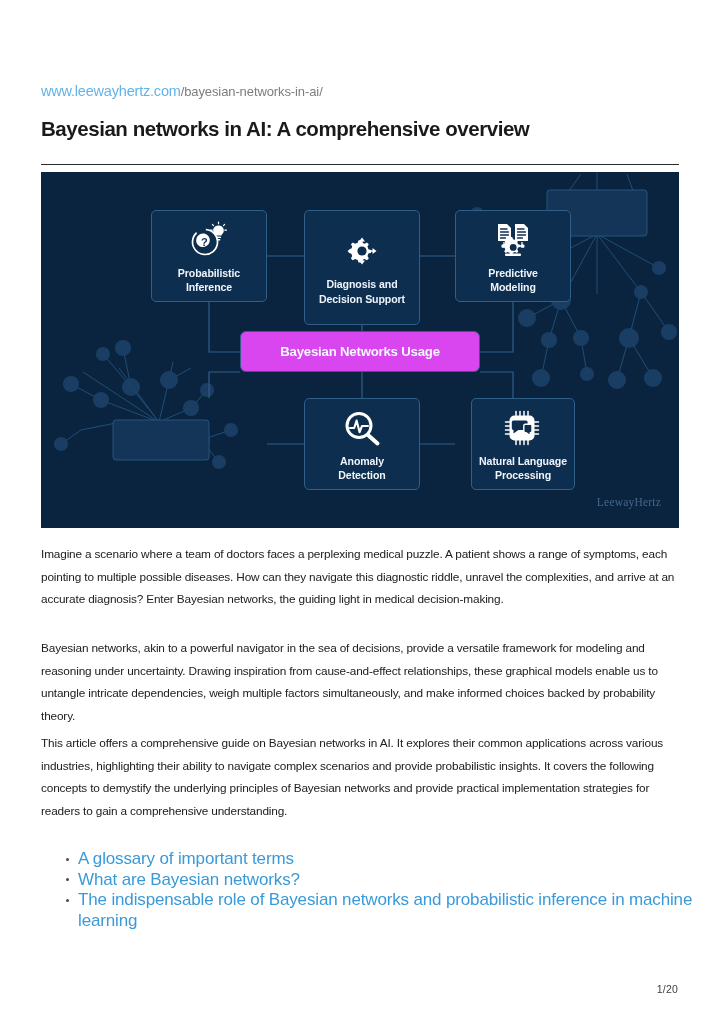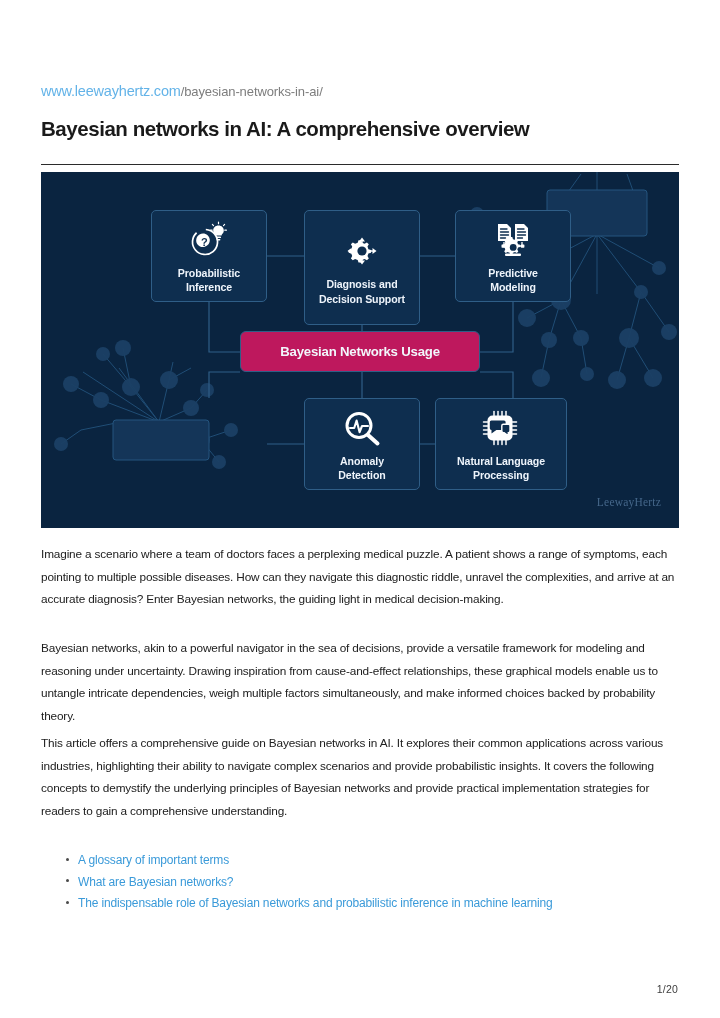--- a/index.html
+++ b/index.html
@@ -110,30 +110,30 @@
     text-align: center;
     letter-spacing: -0.1px;
     padding: 0 6px;
   }
 
   #card-probabilistic { left: 110px; top: 38px;  width: 116px; height: 92px; }
   #card-diagnosis     { left: 263px; top: 38px;  width: 116px; height: 115px; }
   #card-predictive    { left: 414px; top: 38px;  width: 116px; height: 92px; }
   #card-risk          { left: 110px; top: 226px; width: 116px; height: 92px; }
   #card-anomaly       { left: 263px; top: 226px; width: 116px; height: 92px; }
-  #card-nlp           { left: 394px; top: 226px; width: 132px; height: 92px; }
+  #card-nlp           { left: 430px; top: 226px; width: 104px; height: 92px; }
 
   .center-pill {
     position: absolute;
     left: 199px;
     top: 159px;
     width: 240px;
     height: 41px;
     box-sizing: border-box;
-    background: #be185d;
+    background: #d946ef;
     border: 1px solid #2f5e87;
     border-radius: 6px;
     display: flex;
     align-items: center;
     justify-content: center;
   }
   .center-pill span {
     color: #f2f7fc;
     font-size: 13.2px;
     font-weight: bold;
@@ -186,21 +186,21 @@
     left: -12px;
     top: 8.5px;
     width: 3.4px;
     height: 3.4px;
     border-radius: 50%;
     background: #4a4a4a;
   }
   .link-list a,
   .link-list .lnk {
     color: #3a9ad9;
-    font-size: 12px;
+    font-size: 17px;
     letter-spacing: -0.15px;
     text-decoration: none;
     cursor: pointer;
     text-align: right;
   }
   .sub-list {
     margin: 0;
     padding: 0 0 0 36px;
     list-style: none;
   }

